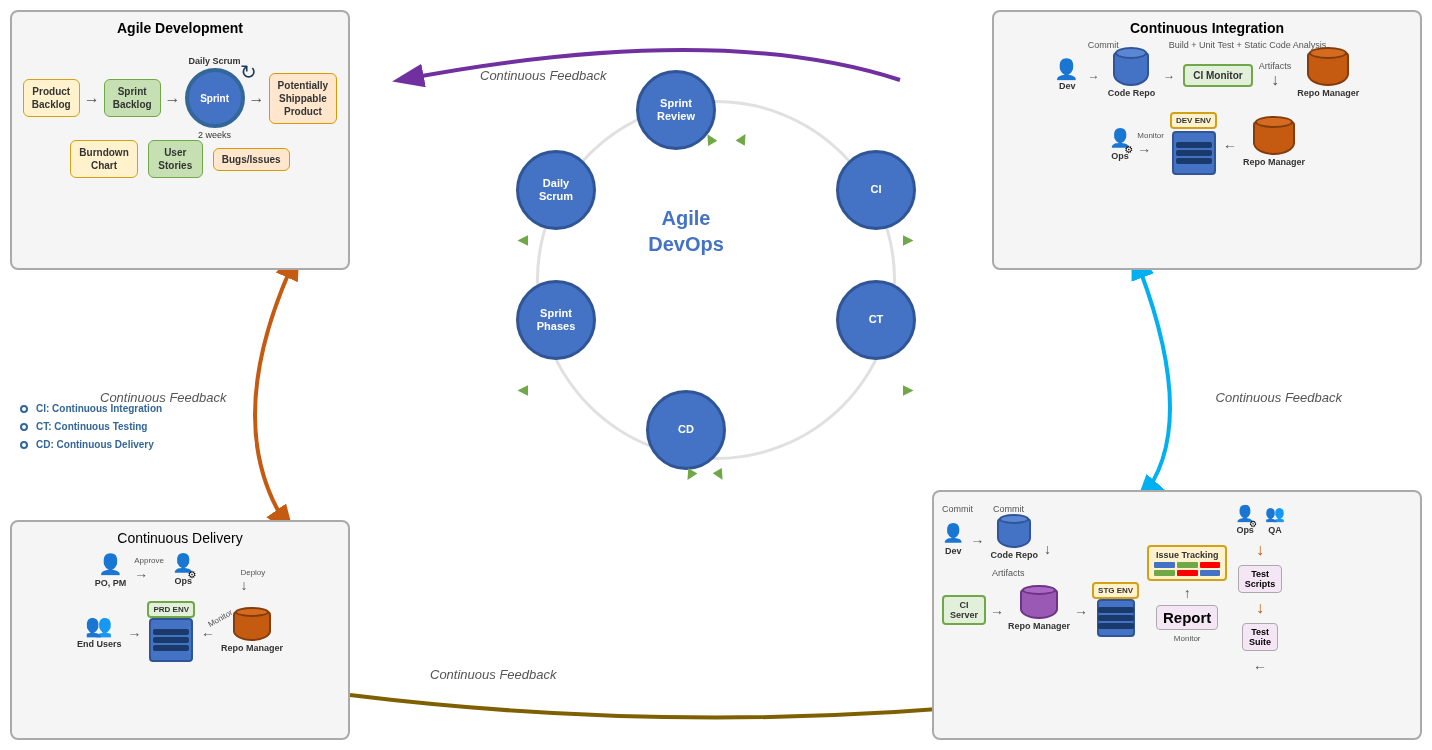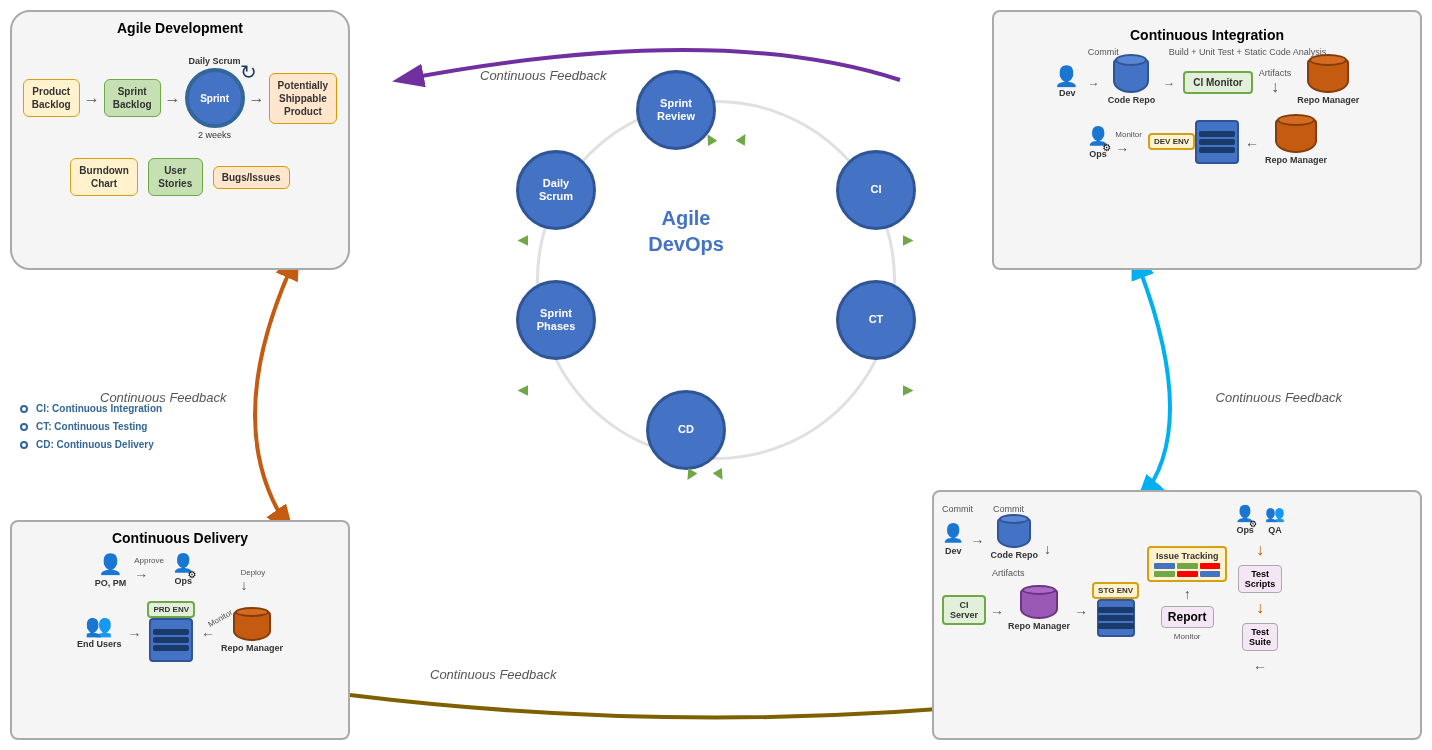--- a/index.html
+++ b/index.html
@@ -12,21 +12,21 @@
       overflow: hidden;
       position: relative;
     }
 
     
     .agile-dev-box {
       position: absolute;
       top: 10px; left: 10px;
       width: 340px; height: 260px;
       border: 2px solid #aaa;
-      border-radius: 20px;
+      border-radius: 8px;
       background: #f5f5f5;
       padding: 8px;
     }
     .agile-dev-box .box-title {
       font-size: 14px;
       font-weight: bold;
       text-align: center;
       margin-bottom: 6px;
     }
     .sprint-row {
@@ -85,32 +85,32 @@
       color: #333;
       text-align: center;
       margin-top: 2px;
     }
 
     .bottom-row {
       display: flex;
       align-items: center;
       justify-content: center;
       gap: 10px;
-      margin-top: 18px;
+      margin-top: 0;
     }
 
     
     .ci-box {
       position: absolute;
       top: 10px; right: 10px;
       width: 430px; height: 260px;
       border: 2px solid #aaa;
       border-radius: 8px;
       background: #f5f5f5;
-      padding: 15px;
+      padding: 8px;
     }
     .ci-box .box-title {
       font-size: 14px; font-weight: bold; text-align: center; margin-bottom: 4px;
     }
 
     .server-stack {
       width: 44px; height: 44px;
       background: #4472c4;
       border: 2px solid #2f5597;
       border-radius: 4px;
@@ -205,21 +205,21 @@
     .cd-box {
       position: absolute;
       bottom: 10px; left: 10px;
       width: 340px; height: 220px;
       border: 2px solid #aaa;
       border-radius: 8px;
       background: #f5f5f5;
       padding: 8px;
     }
     .cd-box .box-title {
-      font-size: 14px; font-weight: bold; text-align: center; margin-bottom: 4px;
+      font-size: 14px; font-weight: normal; text-align: center; margin-bottom: 4px;
     }
 
     
     .ct-box {
       position: absolute;
       bottom: 10px; right: 10px;
       width: 490px; height: 250px;
       border: 2px solid #aaa;
       border-radius: 8px;
       background: #f5f5f5;
@@ -439,21 +439,21 @@
     <div style="display:flex;flex-direction:column;align-items:center;position:relative;">
       <span style="font-size:18px;">👤</span>
       <span style="font-size:10px;position:absolute;bottom:6px;right:-2px;">⚙</span>
       <div class="box-label">Ops</div>
     </div>
     <div style="display:flex;flex-direction:column;align-items:flex-start;">
       <span style="font-size:8px;color:#555;">Monitor</span>
       <span style="font-size:14px;color:#555;">→</span>
     </div>
 
-    <div style="display:flex;flex-direction:row;align-items:center;">
+    <div style="display:flex;flex-direction:column;align-items:center;">
       <div class="dev-env-box">DEV ENV</div>
       <div class="server-stack">
         <div class="bar"></div>
           <div class="bar"></div>
           <div class="bar"></div>
       </div>
     </div>
     <span style="font-size:14px;color:#555;">←</span>
 
     <div style="display:flex;flex-direction:column;align-items:center;">
@@ -626,21 +626,21 @@
           <div style="background:#4472c4;height:6px;border-radius:1px;"></div>
           <div style="background:#70a848;height:6px;border-radius:1px;"></div>
           <div style="background:#ff0000;height:6px;border-radius:1px;"></div>
           <div style="background:#70a848;height:6px;border-radius:1px;"></div>
           <div style="background:#ff0000;height:6px;border-radius:1px;"></div>
           <div style="background:#4472c4;height:6px;border-radius:1px;"></div>
         </div>
       </div>
       <span style="font-size:14px;color:#555;">↑</span>
 
-      <div style="border:1.5px solid #aaa;border-radius:4px;background:#f5e6f5;padding:3px 6px;font-size:12px;font-weight:bold;">Report</div>
+      <div style="border:1.5px solid #aaa;border-radius:4px;background:#f5e6f5;padding:3px 6px;font-size:15px;font-weight:bold;">Report</div>
       <span style="font-size:8px;color:#555;">Monitor</span>
     </div>
 
     <div style="display:flex;flex-direction:column;align-items:center;gap:6px;margin-top:0;">
       <div style="display:flex;gap:10px;">
 
         <div style="display:flex;flex-direction:column;align-items:center;position:relative;">
           <span style="font-size:16px;">👤</span>
           <span style="font-size:9px;position:absolute;bottom:6px;right:-2px;">⚙</span>
           <div class="box-label">Ops</div>

